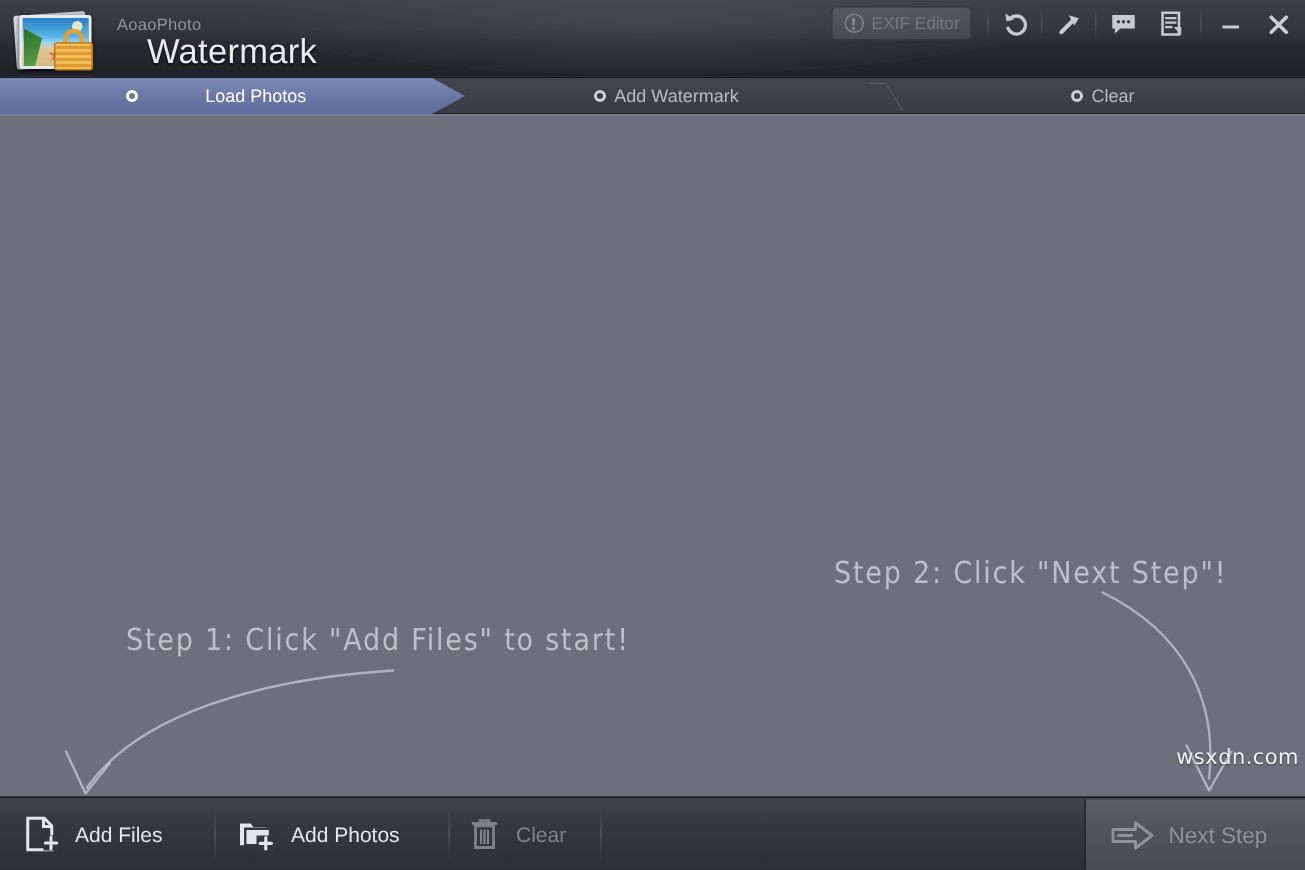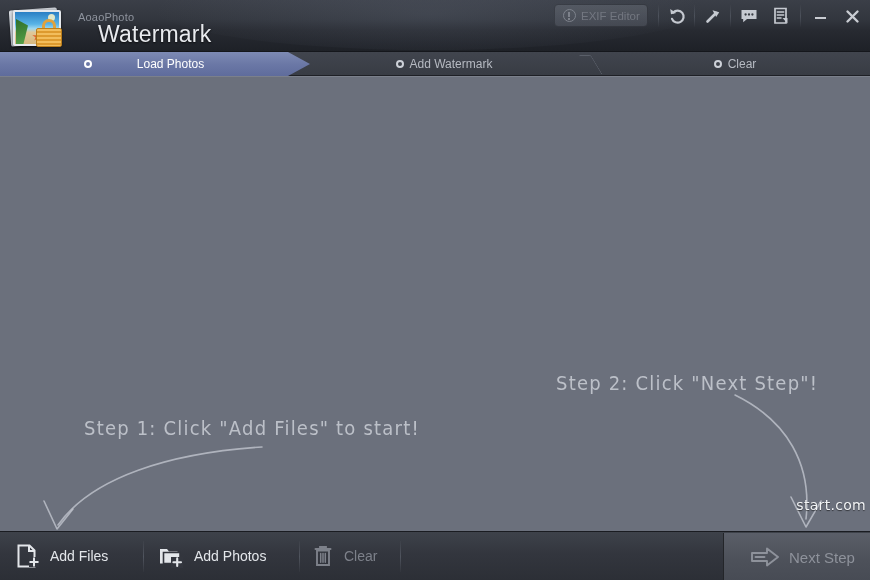--- a/index.html
+++ b/index.html
@@ -188,21 +188,21 @@
   }
   .bbtn.disabled { color: #7d818a; }
   .bsep {
     position: absolute; top: 9px; width: 1px; height: 31px;
     background: linear-gradient(180deg,rgba(255,255,255,0.02),rgba(150,158,172,0.3),rgba(255,255,255,0.02));
   }
   .next-panel {
     position: absolute; left: 723px; top: 1px; width: 147px; height: 48px;
     background: linear-gradient(180deg,#5a5e68 0%, #4e525b 50%, #474b54 100%);
     border-left: 1px solid #232529;
-    display: flex; align-items: center; gap: 9px; padding-left: 26px;
+    display: flex; align-items: center; gap: 9px; padding-left: 16px;
   }
   .next-panel .lbl { font-size: 15px; color: #8e929b; }
   .watermark {
     position: absolute; right: 4px; bottom: 3px;
     font-size: 14px; color: #f2f4f6;
     font-family: "DejaVu Sans", sans-serif;
     text-shadow: 0 1px 1px rgba(0,0,0,0.55);
     letter-spacing: .3px;
   }
   svg { overflow: visible; }
@@ -359,14 +359,14 @@
 
     <div class="next-panel">
       <svg width="30" height="22" viewBox="0 0 30 22">
         <path d="M2 7.0 H17 V2.5 L28 11 L17 19.5 V15 H2 Z" fill="none" stroke="#8e929b" stroke-width="1.9" stroke-linejoin="round"></path>
         <path d="M5.5 11 H14.5" stroke="#8e929b" stroke-width="1.9" stroke-linecap="round"></path>
       </svg>
       <span class="lbl">Next Step</span>
     </div>
   </div>
 
-  <div class="watermark">start.com</div>
+  <div class="watermark">wsxdn.com</div>
 </div>
 
 </body></html>

